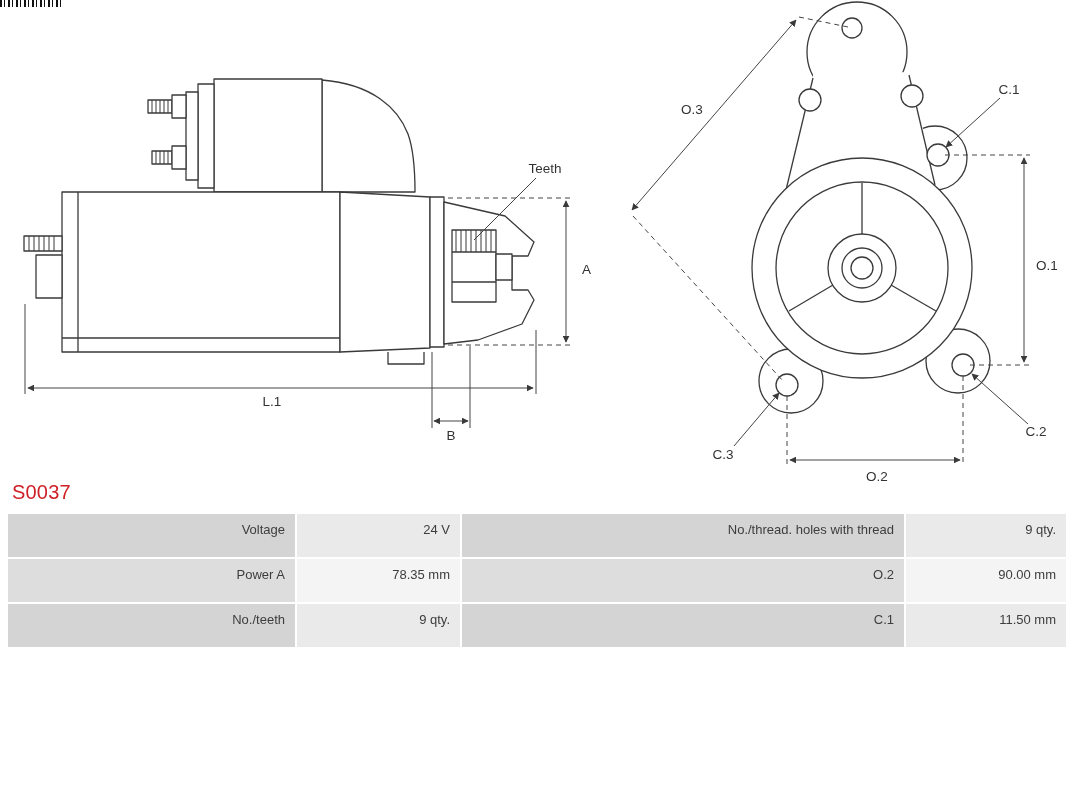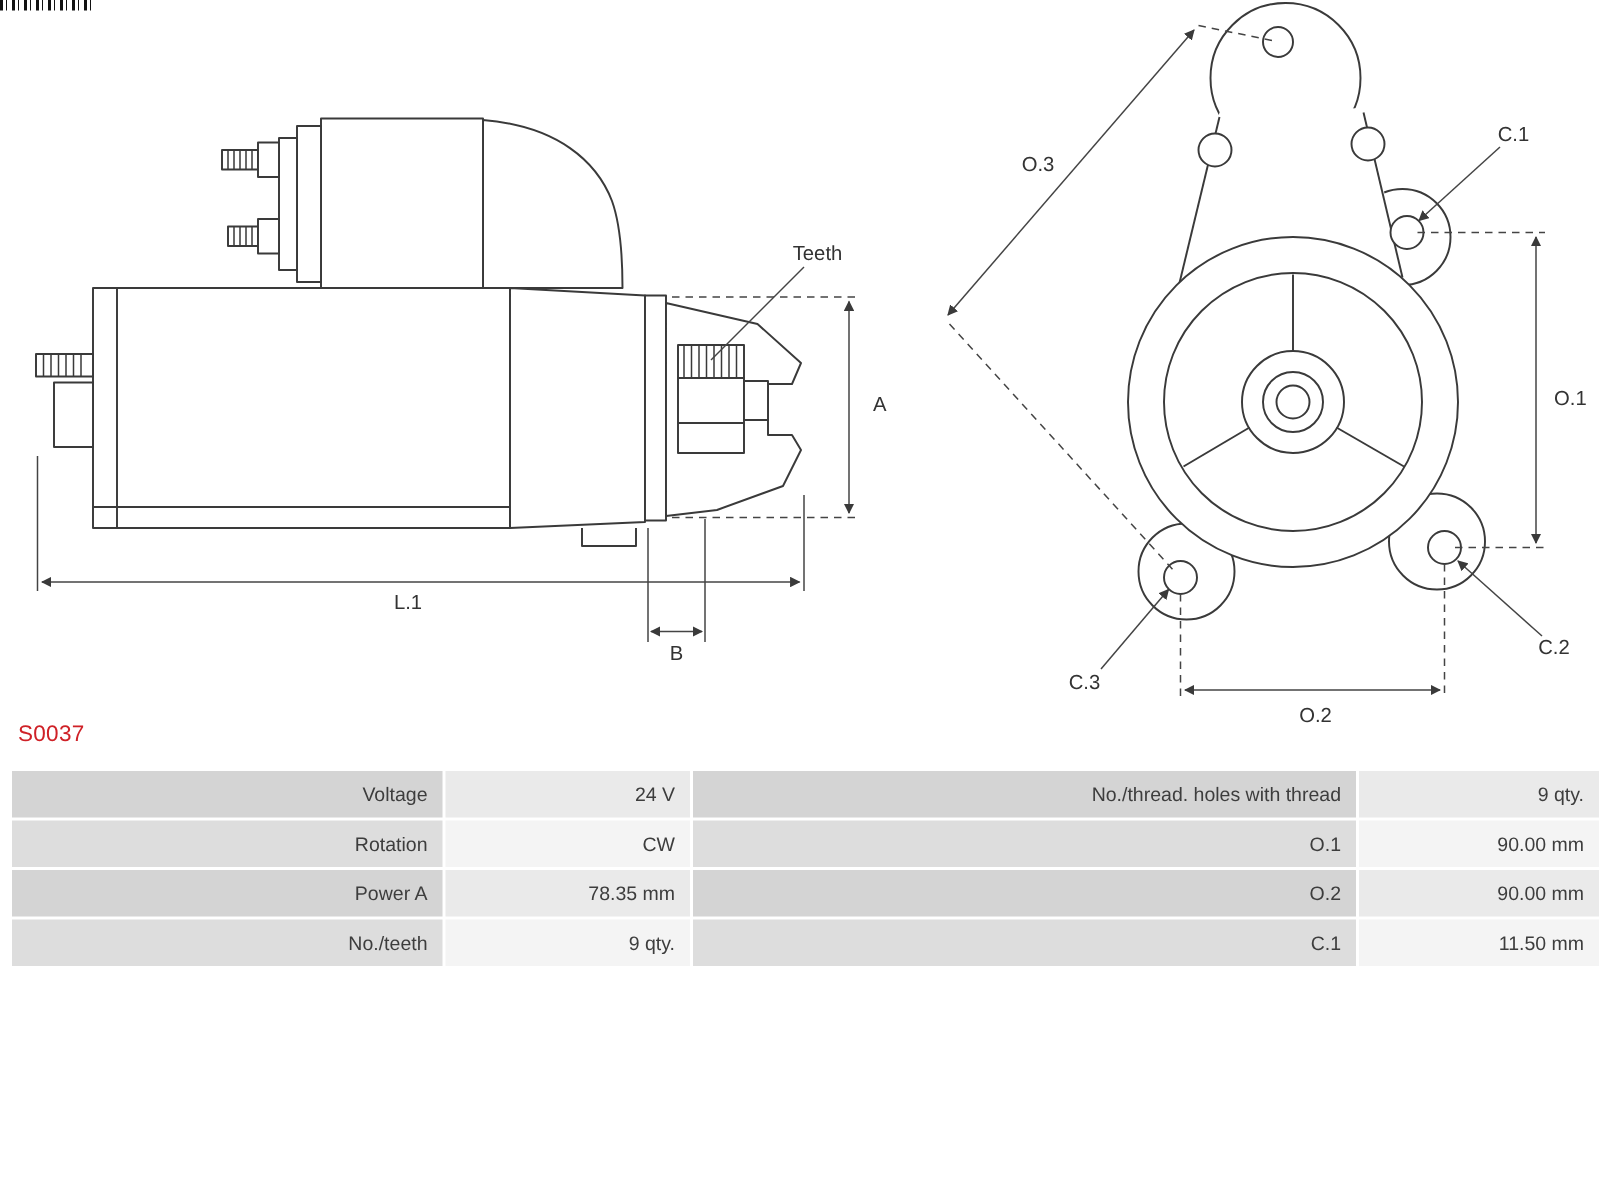--- a/index.html
+++ b/index.html
@@ -6,29 +6,29 @@
   .page{
     position:relative;width:1080px;height:786px;background:#fff;overflow:hidden;
     font-family:"Liberation Sans",sans-serif;
   }
   .barcode{
     position:absolute;top:0;left:0;width:64px;height:7px;
     background:repeating-linear-gradient(90deg,#111 0 2px,#fff 2px 4px,#111 4px 5px,#fff 5px 8px);
   }
   .drawing{position:absolute;top:0;left:0;}
   .part-number{
-    position:absolute;left:12px;top:481px;font-size:15px;color:#cf2127;letter-spacing:.2px;
+    position:absolute;left:12px;top:481px;font-size:20px;color:#cf2127;letter-spacing:.2px;
   }
   table.spec{
     position:absolute;left:6px;top:512px;border-collapse:separate;border-spacing:2px;
     table-layout:fixed;
   }
   table.spec td{
     height:31px;font-size:13px;color:#3d3d3d;text-align:right;
-    padding:0 10px 0 6px;vertical-align:middle;white-space:nowrap;overflow:hidden;
+    padding:0 10px 12px 6px;vertical-align:middle;white-space:nowrap;overflow:hidden;
   }
   tr.spec-row:nth-child(odd) td.lbl{background:#d4d4d4;}
   tr.spec-row:nth-child(odd) td.val{background:#eaeaea;}
   tr.spec-row:nth-child(even) td.lbl{background:#dddddd;}
   tr.spec-row:nth-child(even) td.val{background:#f4f4f4;}
   .dim-label{font-family:"Liberation Sans",sans-serif;font-size:13.5px;fill:#333;}
 </style>
 </head>
 <body>
 
@@ -152,26 +152,20 @@
         <col style="width:160px">
     </colgroup>
     <tbody>
       <tr class="spec-row">
         <td class="lbl">Voltage</td>
         <td class="val">24 V</td>
         <td class="lbl">No./thread. holes with thread</td>
         <td class="val">9 qty.</td>
       </tr>
       <tr class="spec-row">
-        <td class="lbl">Rotation</td>
-        <td class="val">CW</td>
-        <td class="lbl">O.1</td>
-        <td class="val">90.00 mm</td>
-      </tr>
-      <tr class="spec-row">
         <td class="lbl">Power A</td>
         <td class="val">78.35 mm</td>
         <td class="lbl">O.2</td>
         <td class="val">90.00 mm</td>
       </tr>
       <tr class="spec-row">
         <td class="lbl">No./teeth</td>
         <td class="val">9 qty.</td>
         <td class="lbl">C.1</td>
         <td class="val">11.50 mm</td>

